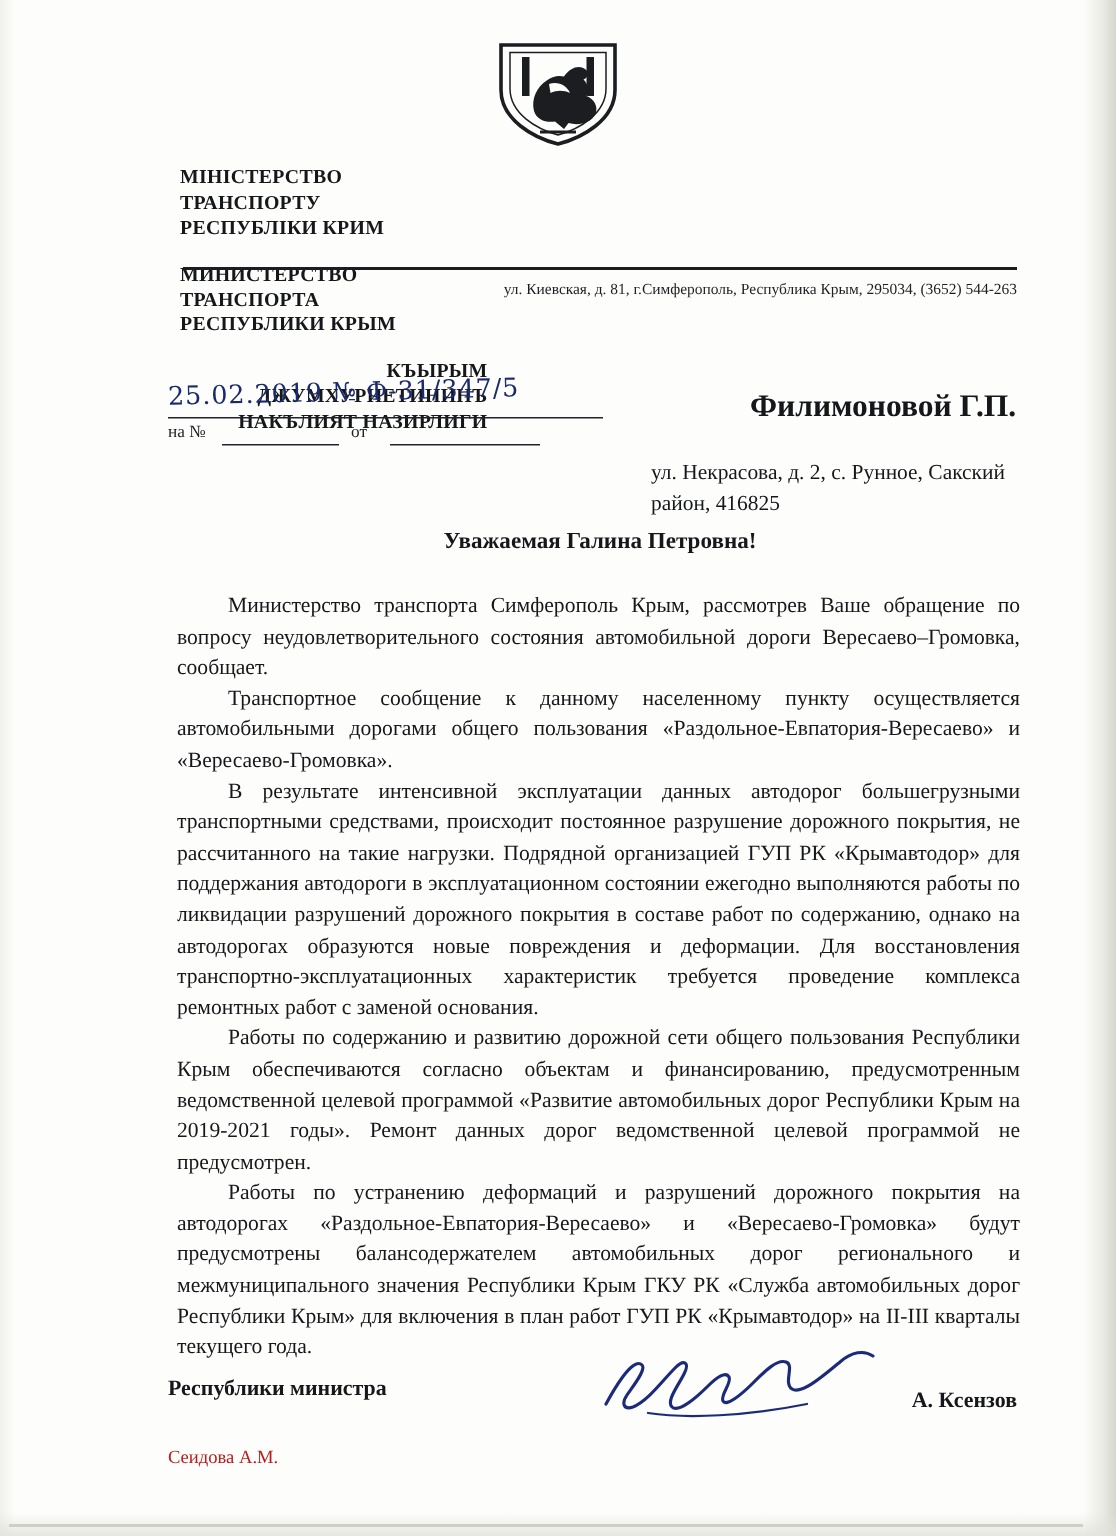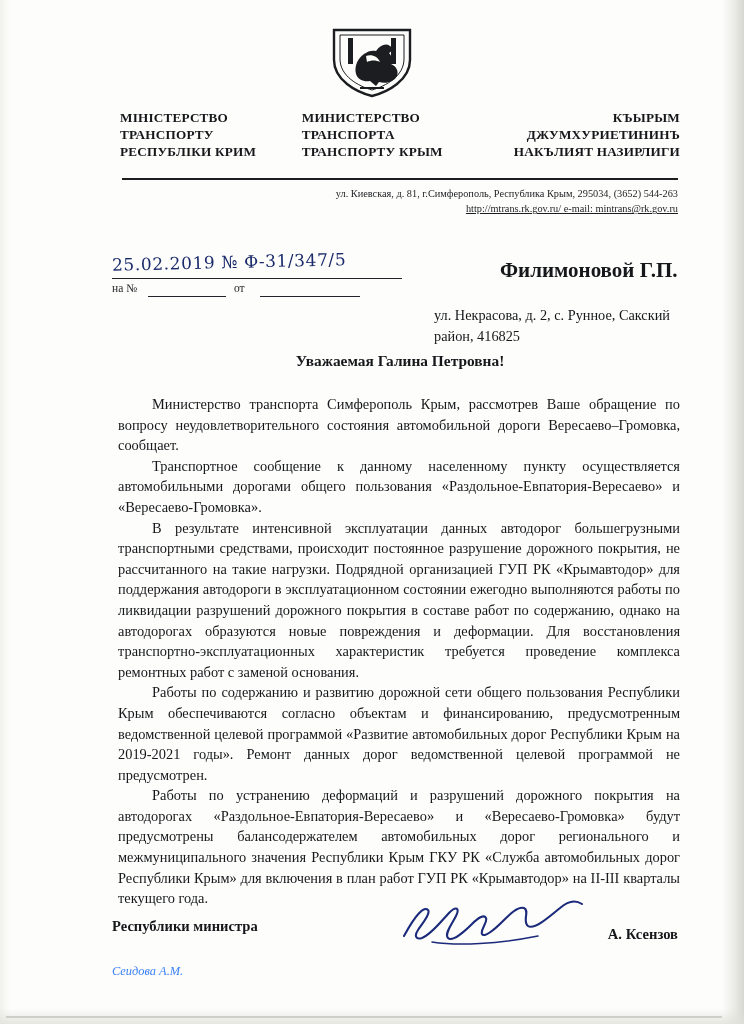--- a/index.html
+++ b/index.html
@@ -55,20 +55,21 @@
     top: 110px;
     left: 120px;
     width: 560px;
     display: flex;
     justify-content: space-between;
     gap: 14px;
     font-weight: bold;
     font-size: 13.2px;
     line-height: 1.28;
     letter-spacing: 0.2px;
+    flex-direction: column;
   }
   .letterhead .col { white-space: pre-line; }
   .letterhead .col.c1 { width: 175px; }
   .letterhead .col.c2 { width: 175px; }
   .letterhead .col.c3 { width: 205px; text-align: right; }
 
   .rule {
     position: absolute;
     left: 122px;
     top: 178px;
@@ -199,22 +200,21 @@
     top: 896px;
     left: 398px;
     width: 190px;
     height: 56px;
   }
   .executor {
     position: absolute;
     top: 964px;
     left: 112px;
     font-size: 12.4px;
-    color: #3b82f6;
-    font-style: italic;
+    color: #b91c1c;
   }
   .page-bottom-line {
     position: absolute;
     left: 6px;
     bottom: 6px;
     width: 716px;
     height: 2px;
     background: #cfcfc8;
   }
 </style>
@@ -245,31 +245,30 @@
       <path d="M34 64 L58 64" stroke="#1b1d20" stroke-width="2"></path>
     </svg>
   </div>
 
   <div class="letterhead">
     <div class="col c1">МІНІСТЕРСТВО
 ТРАНСПОРТУ
 РЕСПУБЛІКИ КРИМ</div>
     <div class="col c2">МИНИСТЕРСТВО
 ТРАНСПОРТА
-ТРАНСПОРТУ КРЫМ</div>
+РЕСПУБЛИКИ КРЫМ</div>
     <div class="col c3">КЪЫРЫМ
 ДЖУМХУРИЕТИНИНЪ
 НАКЪЛИЯТ НАЗИРЛИГИ</div>
   </div>
 
   <div class="rule"></div>
 
   <div class="contacts">
     <div>ул. Киевская, д. 81, г.Симферополь, Республика Крым, 295034, (3652) 544-263</div>
-    <div class="link">http://mtrans.rk.gov.ru/  e-mail: mintrans@rk.gov.ru</div>
   </div>
 
   <div class="hand-date">25.02.2019  № Ф-31/347/5</div>
   <div class="hand-line"></div>
   <div class="ref-row">
     <span class="on-no">на №</span>
     <span class="from">от</span>
     <span class="ref-underline-a"></span>
     <span class="ref-underline-b"></span>
   </div>

